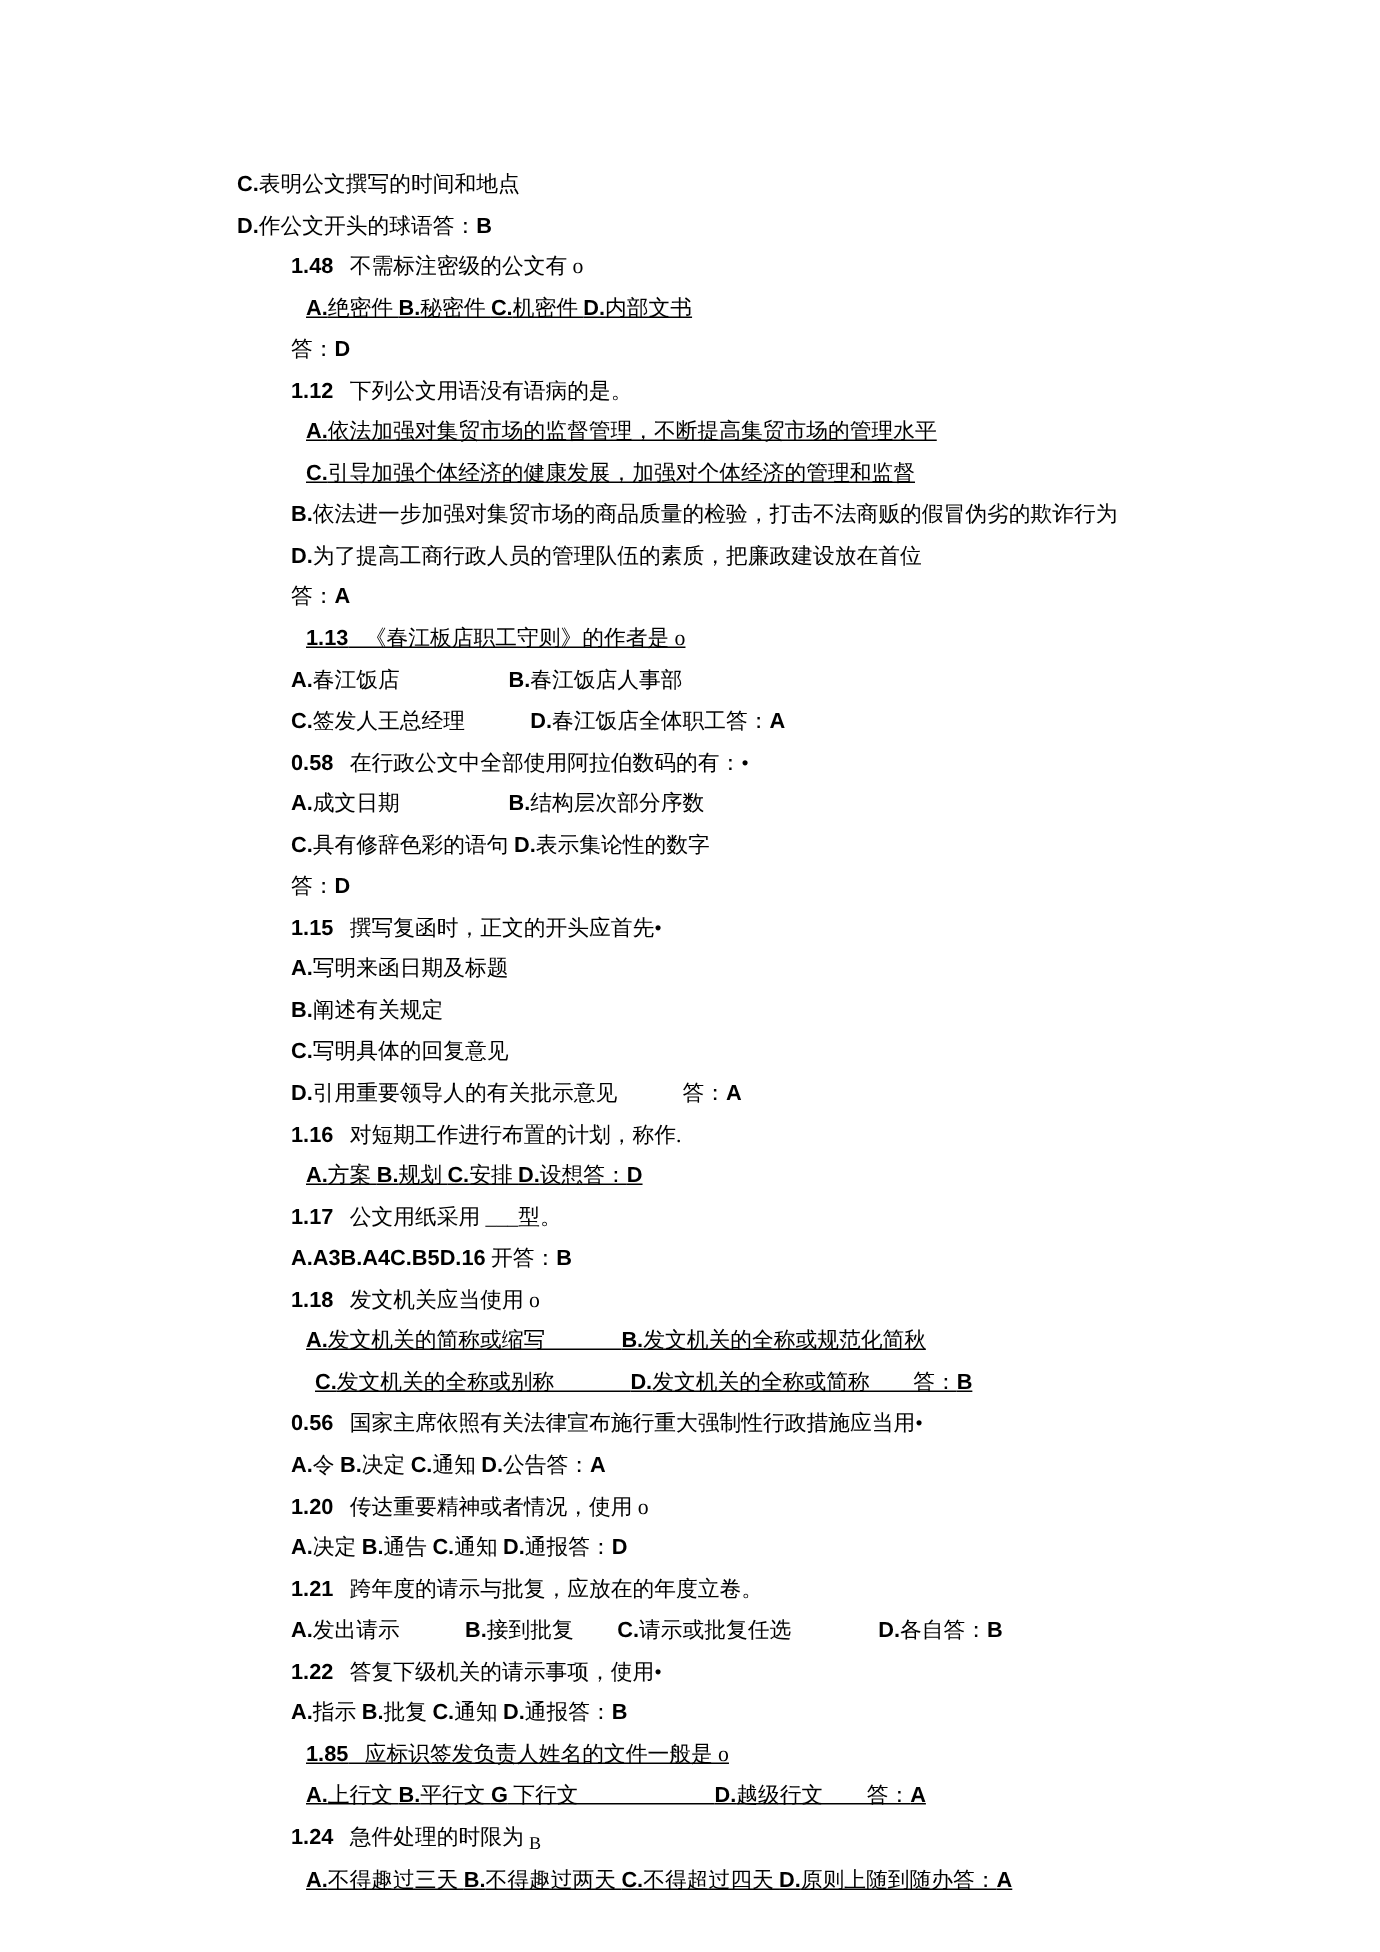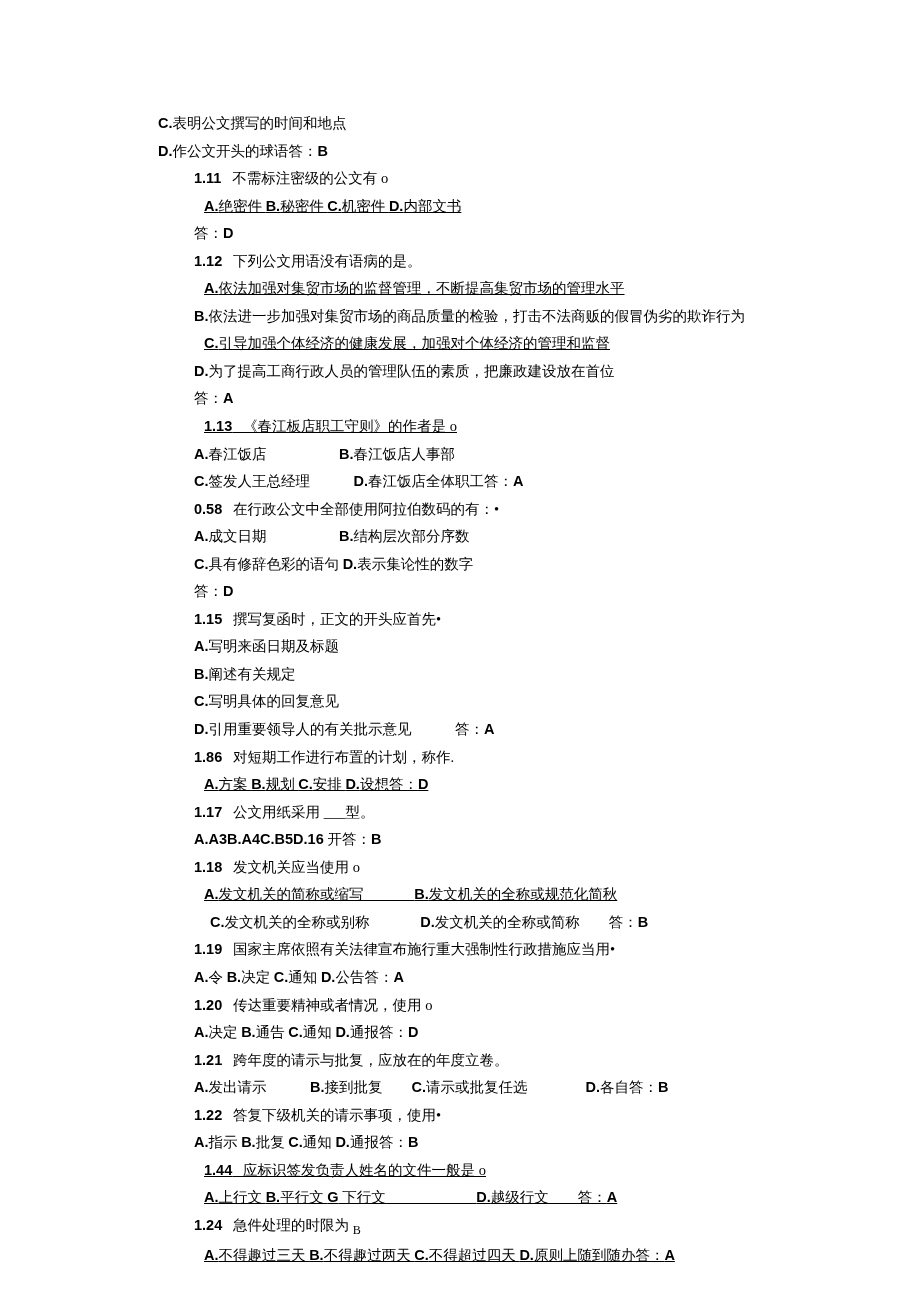--- a/index.html
+++ b/index.html
@@ -20,63 +20,63 @@
   .line {
     white-space: pre;
     margin-left: 40px;
   }
   .bold {
     font-weight: bold;
     font-family: Arial, "SimSun", serif;
   }
   .indent1 { padding-left: 36px; }
   .indent2 { padding-left: 46px; text-decoration: underline; }
-  .indent3 { padding-left: 52px; }
+  .indent3 { padding-left: 52px; text-decoration: underline; }
 </style>
 </head>
 <body>
 
 <div class="page">
   <div id="content">
       <div class="line "><span class="bold">C.</span>表明公文撰写的时间和地点</div>
       <div class="line "><span class="bold">D.</span>作公文开头的球语答：<span class="bold">B</span></div>
-      <div class="line indent1"><span class="bold">1.11</span>   不需标注密级的公文有 o</div>
+      <div class="line indent1"><span class="bold">1.48</span>   不需标注密级的公文有 o</div>
       <div class="line indent2"><span class="bold">A.</span>绝密件 <span class="bold">B.</span>秘密件 <span class="bold">C.</span>机密件 <span class="bold">D.</span>内部文书</div>
       <div class="line indent1">答：<span class="bold">D</span></div>
       <div class="line indent1"><span class="bold">1.12</span>   下列公文用语没有语病的是。</div>
       <div class="line indent2"><span class="bold">A.</span>依法加强对集贸市场的监督管理，不断提高集贸市场的管理水平</div>
+      <div class="line indent2"><span class="bold">C.</span>引导加强个体经济的健康发展，加强对个体经济的管理和监督</div>
       <div class="line indent1"><span class="bold">B.</span>依法进一步加强对集贸市场的商品质量的检验，打击不法商贩的假冒伪劣的欺诈行为</div>
-      <div class="line indent2"><span class="bold">C.</span>引导加强个体经济的健康发展，加强对个体经济的管理和监督</div>
       <div class="line indent1"><span class="bold">D.</span>为了提高工商行政人员的管理队伍的素质，把廉政建设放在首位</div>
       <div class="line indent1">答：<span class="bold">A</span></div>
       <div class="line indent2"><span class="bold">1.13</span>   《春江板店职工守则》的作者是 o</div>
       <div class="line indent1"><span class="bold">A.</span>春江饭店                    <span class="bold">B.</span>春江饭店人事部</div>
       <div class="line indent1"><span class="bold">C.</span>签发人王总经理            <span class="bold">D.</span>春江饭店全体职工答：<span class="bold">A</span></div>
       <div class="line indent1"><span class="bold">0.58</span>   在行政公文中全部使用阿拉伯数码的有：•</div>
       <div class="line indent1"><span class="bold">A.</span>成文日期                    <span class="bold">B.</span>结构层次部分序数</div>
       <div class="line indent1"><span class="bold">C.</span>具有修辞色彩的语句 <span class="bold">D.</span>表示集论性的数字</div>
       <div class="line indent1">答：<span class="bold">D</span></div>
       <div class="line indent1"><span class="bold">1.15</span>   撰写复函时，正文的开头应首先•</div>
       <div class="line indent1"><span class="bold">A.</span>写明来函日期及标题</div>
       <div class="line indent1"><span class="bold">B.</span>阐述有关规定</div>
       <div class="line indent1"><span class="bold">C.</span>写明具体的回复意见</div>
       <div class="line indent1"><span class="bold">D.</span>引用重要领导人的有关批示意见            答：<span class="bold">A</span></div>
-      <div class="line indent1"><span class="bold">1.86</span>   对短期工作进行布置的计划，称作.</div>
+      <div class="line indent1"><span class="bold">1.16</span>   对短期工作进行布置的计划，称作.</div>
       <div class="line indent2"><span class="bold">A.</span>方案 <span class="bold">B.</span>规划 <span class="bold">C.</span>安排 <span class="bold">D.</span>设想答：<span class="bold">D</span></div>
       <div class="line indent1"><span class="bold">1.17</span>   公文用纸采用 ___型。</div>
       <div class="line indent1"><span class="bold">A.A3B.A4C.B5D.16</span> 开答：<span class="bold">B</span></div>
       <div class="line indent1"><span class="bold">1.18</span>   发文机关应当使用 o</div>
       <div class="line indent2"><span class="bold">A.</span>发文机关的简称或缩写              <span class="bold">B.</span>发文机关的全称或规范化简秋</div>
       <div class="line indent3"><span class="bold">C.</span>发文机关的全称或别称              <span class="bold">D.</span>发文机关的全称或简称        答：<span class="bold">B</span></div>
-      <div class="line indent1"><span class="bold">1.19</span>   国家主席依照有关法律宣布施行重大强制性行政措施应当用•</div>
+      <div class="line indent1"><span class="bold">0.56</span>   国家主席依照有关法律宣布施行重大强制性行政措施应当用•</div>
       <div class="line indent1"><span class="bold">A.</span>令 <span class="bold">B.</span>决定 <span class="bold">C.</span>通知 <span class="bold">D.</span>公告答：<span class="bold">A</span></div>
       <div class="line indent1"><span class="bold">1.20</span>   传达重要精神或者情况，使用 o</div>
       <div class="line indent1"><span class="bold">A.</span>决定 <span class="bold">B.</span>通告 <span class="bold">C.</span>通知 <span class="bold">D.</span>通报答：<span class="bold">D</span></div>
       <div class="line indent1"><span class="bold">1.21</span>   跨年度的请示与批复，应放在的年度立卷。</div>
       <div class="line indent1"><span class="bold">A.</span>发出请示            <span class="bold">B.</span>接到批复        <span class="bold">C.</span>请示或批复任选                <span class="bold">D.</span>各自答：<span class="bold">B</span></div>
       <div class="line indent1"><span class="bold">1.22</span>   答复下级机关的请示事项，使用•</div>
       <div class="line indent1"><span class="bold">A.</span>指示 <span class="bold">B.</span>批复 <span class="bold">C.</span>通知 <span class="bold">D.</span>通报答：<span class="bold">B</span></div>
-      <div class="line indent2"><span class="bold">1.44</span>   应标识签发负责人姓名的文件一般是 o</div>
+      <div class="line indent2"><span class="bold">1.85</span>   应标识签发负责人姓名的文件一般是 o</div>
       <div class="line indent2"><span class="bold">A.</span>上行文 <span class="bold">B.</span>平行文 <span class="bold">G</span> 下行文                         <span class="bold">D.</span>越级行文        答：<span class="bold">A</span></div>
       <div class="line indent1"><span class="bold">1.24</span>   急件处理的时限为 <sub>B</sub></div>
       <div class="line indent2"><span class="bold">A.</span>不得趣过三天 <span class="bold">B.</span>不得趣过两天 <span class="bold">C.</span>不得超过四天 <span class="bold">D.</span>原则上随到随办答：<span class="bold">A</span></div>
     </div>
 </div>
 
 </body></html>

